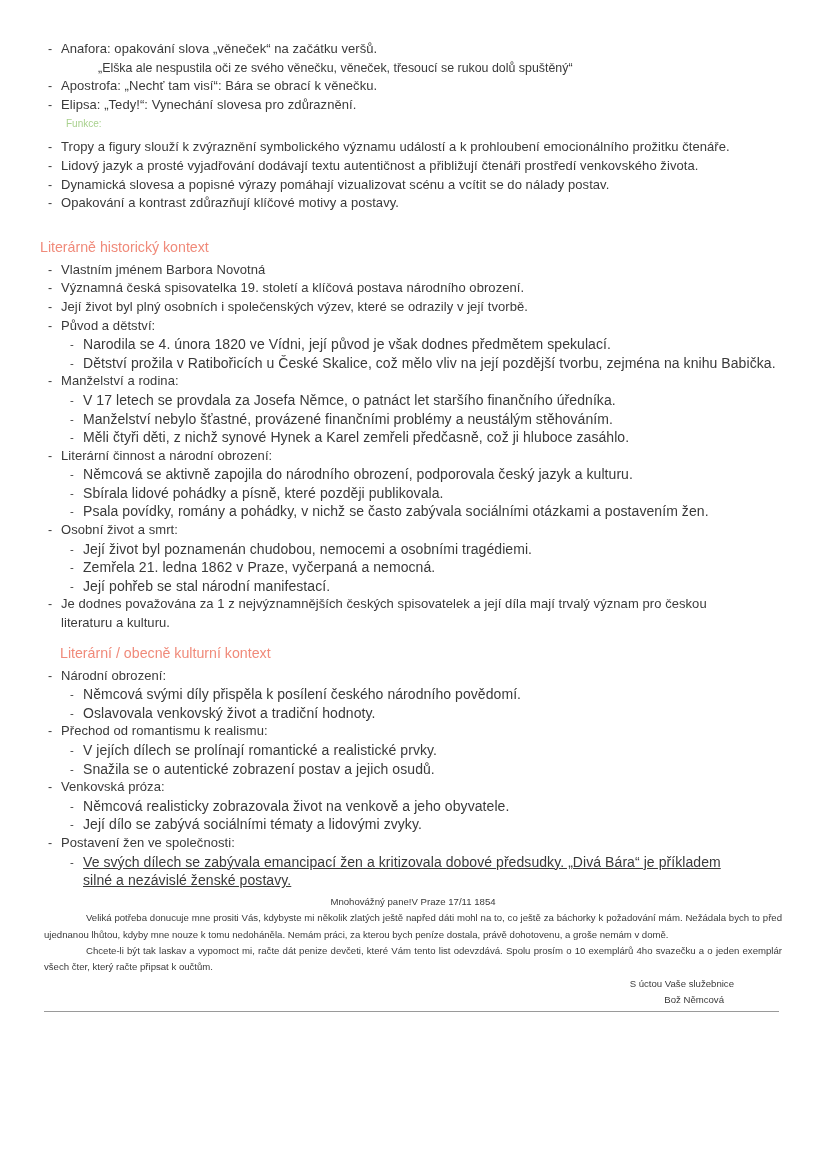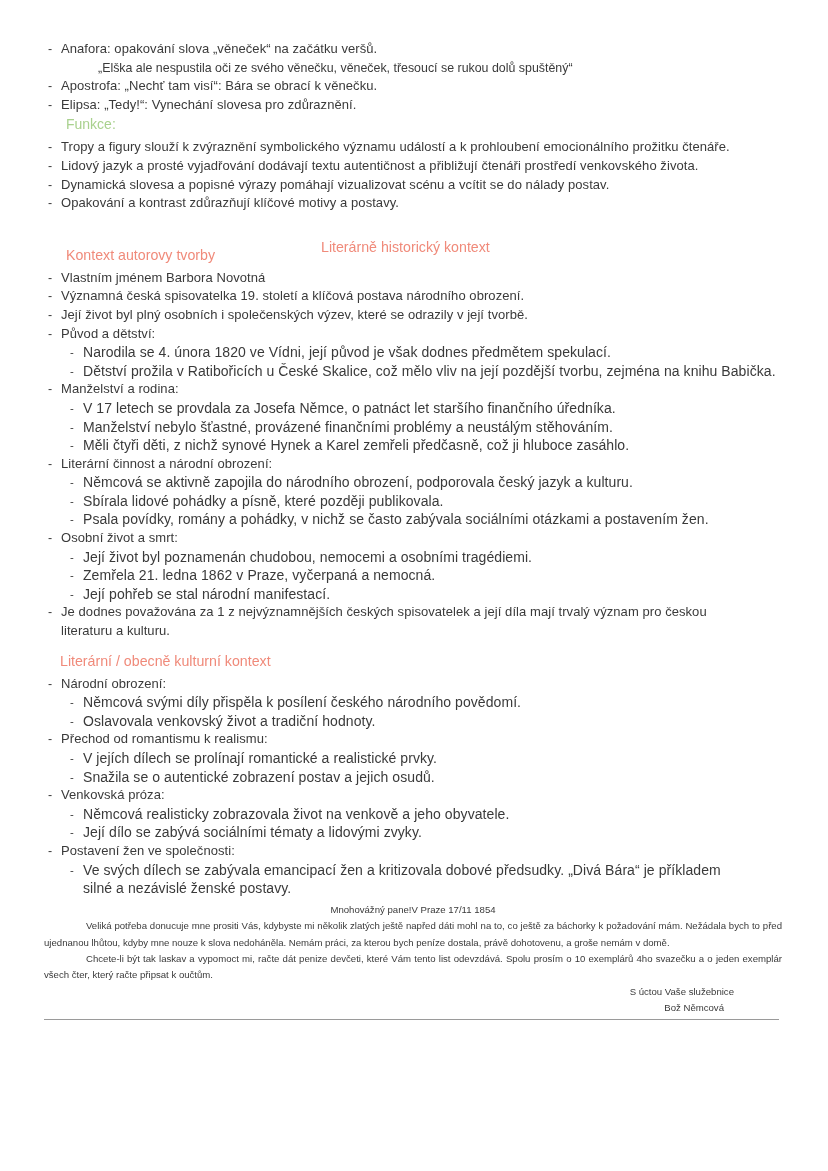--- a/index.html
+++ b/index.html
@@ -50,21 +50,21 @@
 
   .quoteline {
     font-size: 12.4px;
     line-height: 18.6px;
     padding-left: 58px;
   }
 
   
   .h-green {
     color: #a9d18e;
-    font-size: 14px;
+    font-size: 10px;
     line-height: 20px;
     padding-left: 26px;
   }
   .h-red {
     color: #f08a7a;
     font-size: 14.2px;
     line-height: 20px;
   }
   .heading-row {
     display: flex;
@@ -153,21 +153,20 @@
     </div>
     <div class="row lvl1">
       <span class="dash">-</span>
       <span class="txt">Opakování a kontrast zdůrazňují klíčové motivy a postavy.</span>
     </div>
   </div>
 
   <div class="sp24"></div>
 
   <div class="heading-row">
-    <div class="h-red h-red-a" style="padding-top:8px;">Kontext autorovy tvorby</div>
     <div class="h-red h-red-b">Literárně historický kontext</div>
   </div>
 
   <div class="sp4"></div>
 
   <div>
     <div class="row lvl1">
         <span class="dash">-</span>
         <span class="txt">Vlastním jménem Barbora Novotná</span>
       </div>
@@ -285,31 +284,31 @@
     <div class="row lvl2">
         <span class="dash">-</span>
         <span class="txt">Její dílo se zabývá sociálními tématy a lidovými zvyky.</span>
       </div>
     <div class="row lvl1">
         <span class="dash">-</span>
         <span class="txt">Postavení žen ve společnosti:</span>
       </div>
     <div class="row lvl2">
         <span class="dash">-</span>
-        <span class="txt" style="max-width:660px;">Ve svých dílech se zabývala emancipací žen a kritizovala dobové předsudky. „Divá Bára“ je příkladem silné a nezávislé ženské postavy.</span>
+        <span class="txt" style="max-width:660px;text-decoration:underline;">Ve svých dílech se zabývala emancipací žen a kritizovala dobové předsudky. „Divá Bára“ je příkladem silné a nezávislé ženské postavy.</span>
       </div>
   </div>
 
   <div class="sp4"></div>
 
   <div class="letter">
     <div class="letter-head">
       <span>Mnohovážný pane!</span>
       <span>V Praze 17/11 1854</span>
     </div>
-    <p>Veliká potřeba donucuje mne prositi Vás, kdybyste mi několik zlatých ještě napřed dáti mohl na to, co ještě za báchorky k požadování mám. Nežádala bych to před ujednanou lhůtou, kdyby mne nouze k slova nedoháněla. Nemám práci, za kterou bych peníze dostala, právě dohotovenu, a groše nemám v domě.</p>
+    <p>Veliká potřeba donucuje mne prositi Vás, kdybyste mi několik zlatých ještě napřed dáti mohl na to, co ještě za báchorky k požadování mám. Nežádala bych to před ujednanou lhůtou, kdyby mne nouze k tomu nedoháněla. Nemám práci, za kterou bych peníze dostala, právě dohotovenu, a groše nemám v domě.</p>
     <p>Chcete-li být tak laskav a vypomoct mi, račte dát penize devčeti, které Vám tento list odevzdává. Spolu prosím o 10 exemplárů 4ho svazečku a o jeden exemplár všech čter, který račte připsat k oučtům.</p>
     <p class="sig">S úctou Vaše služebnice</p>
     <p class="sig2">Bož Němcová</p>
     <hr class="rule">
   </div>
 
 </div>
 
 </body></html>

